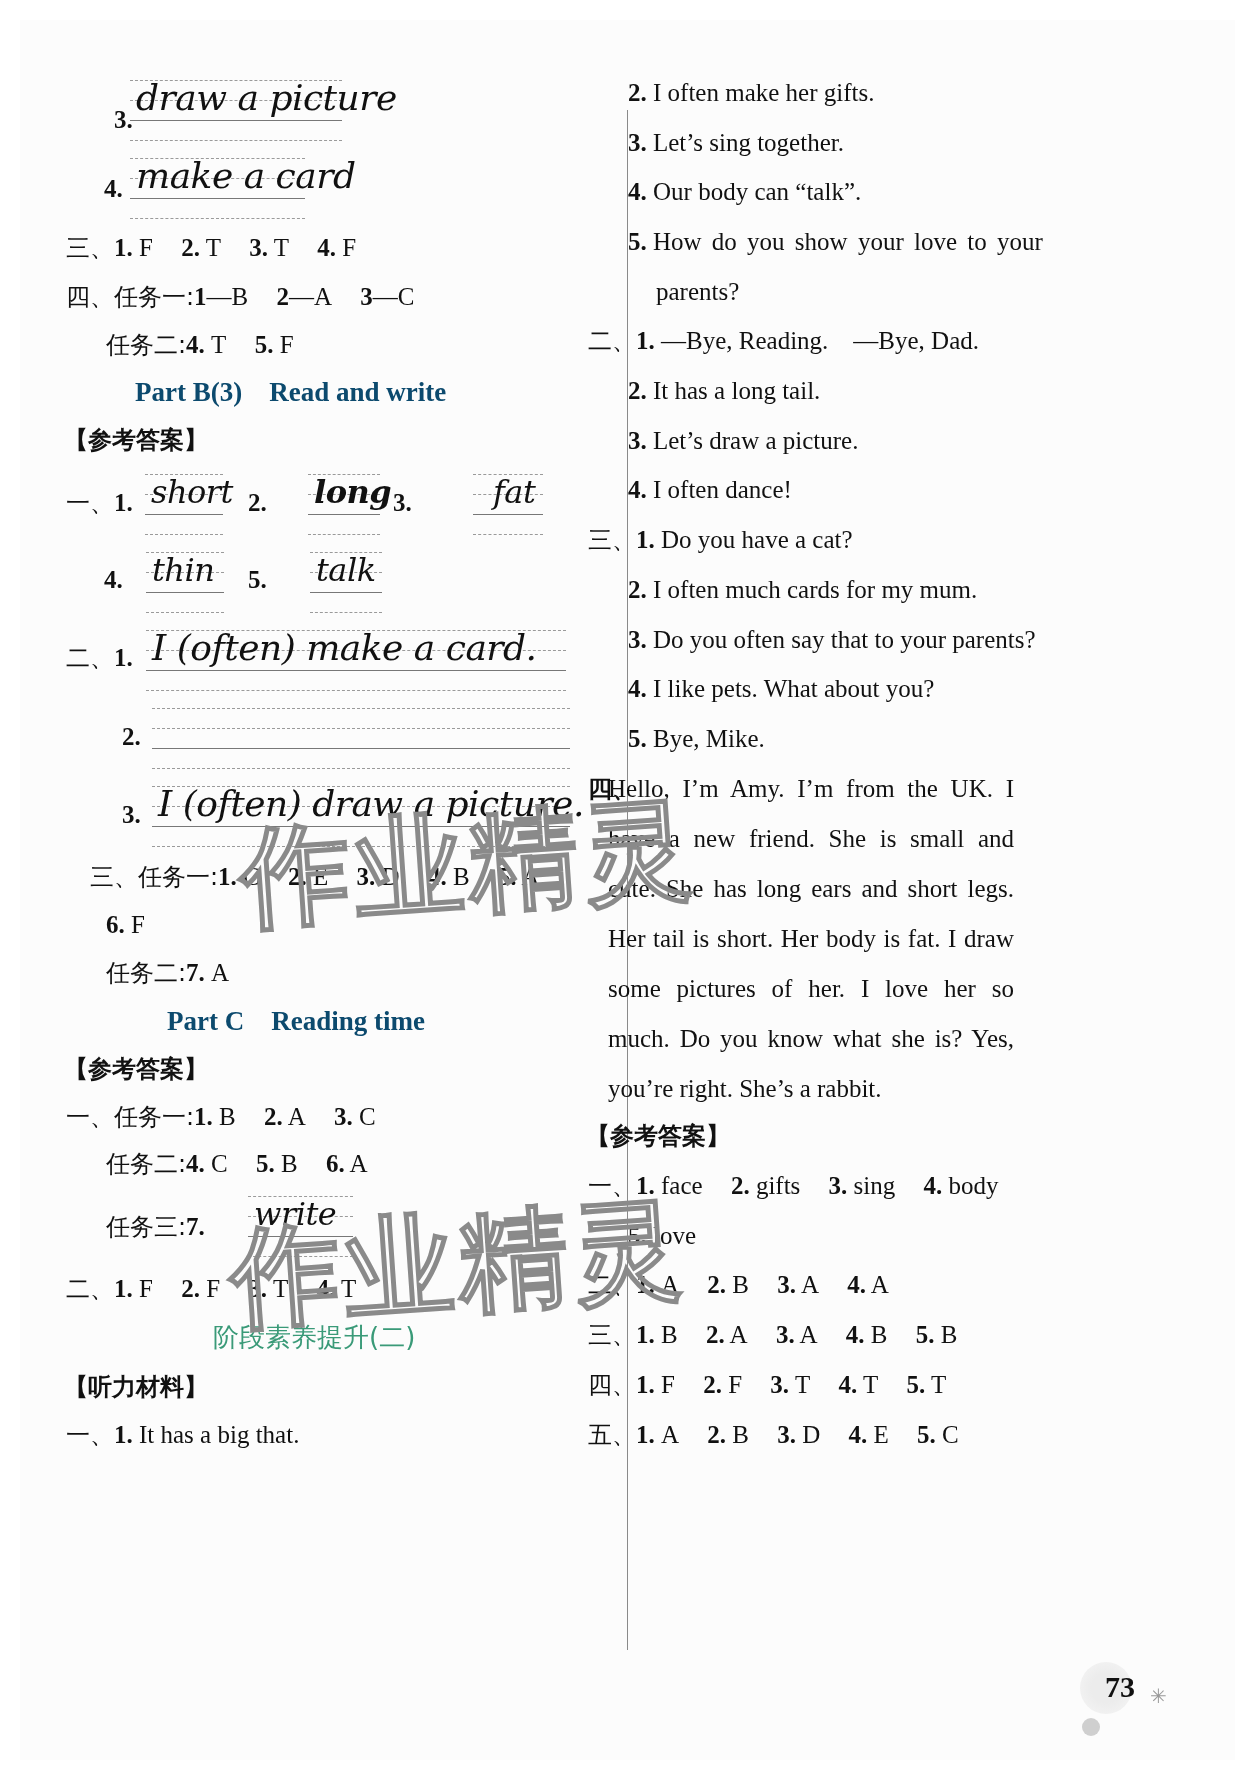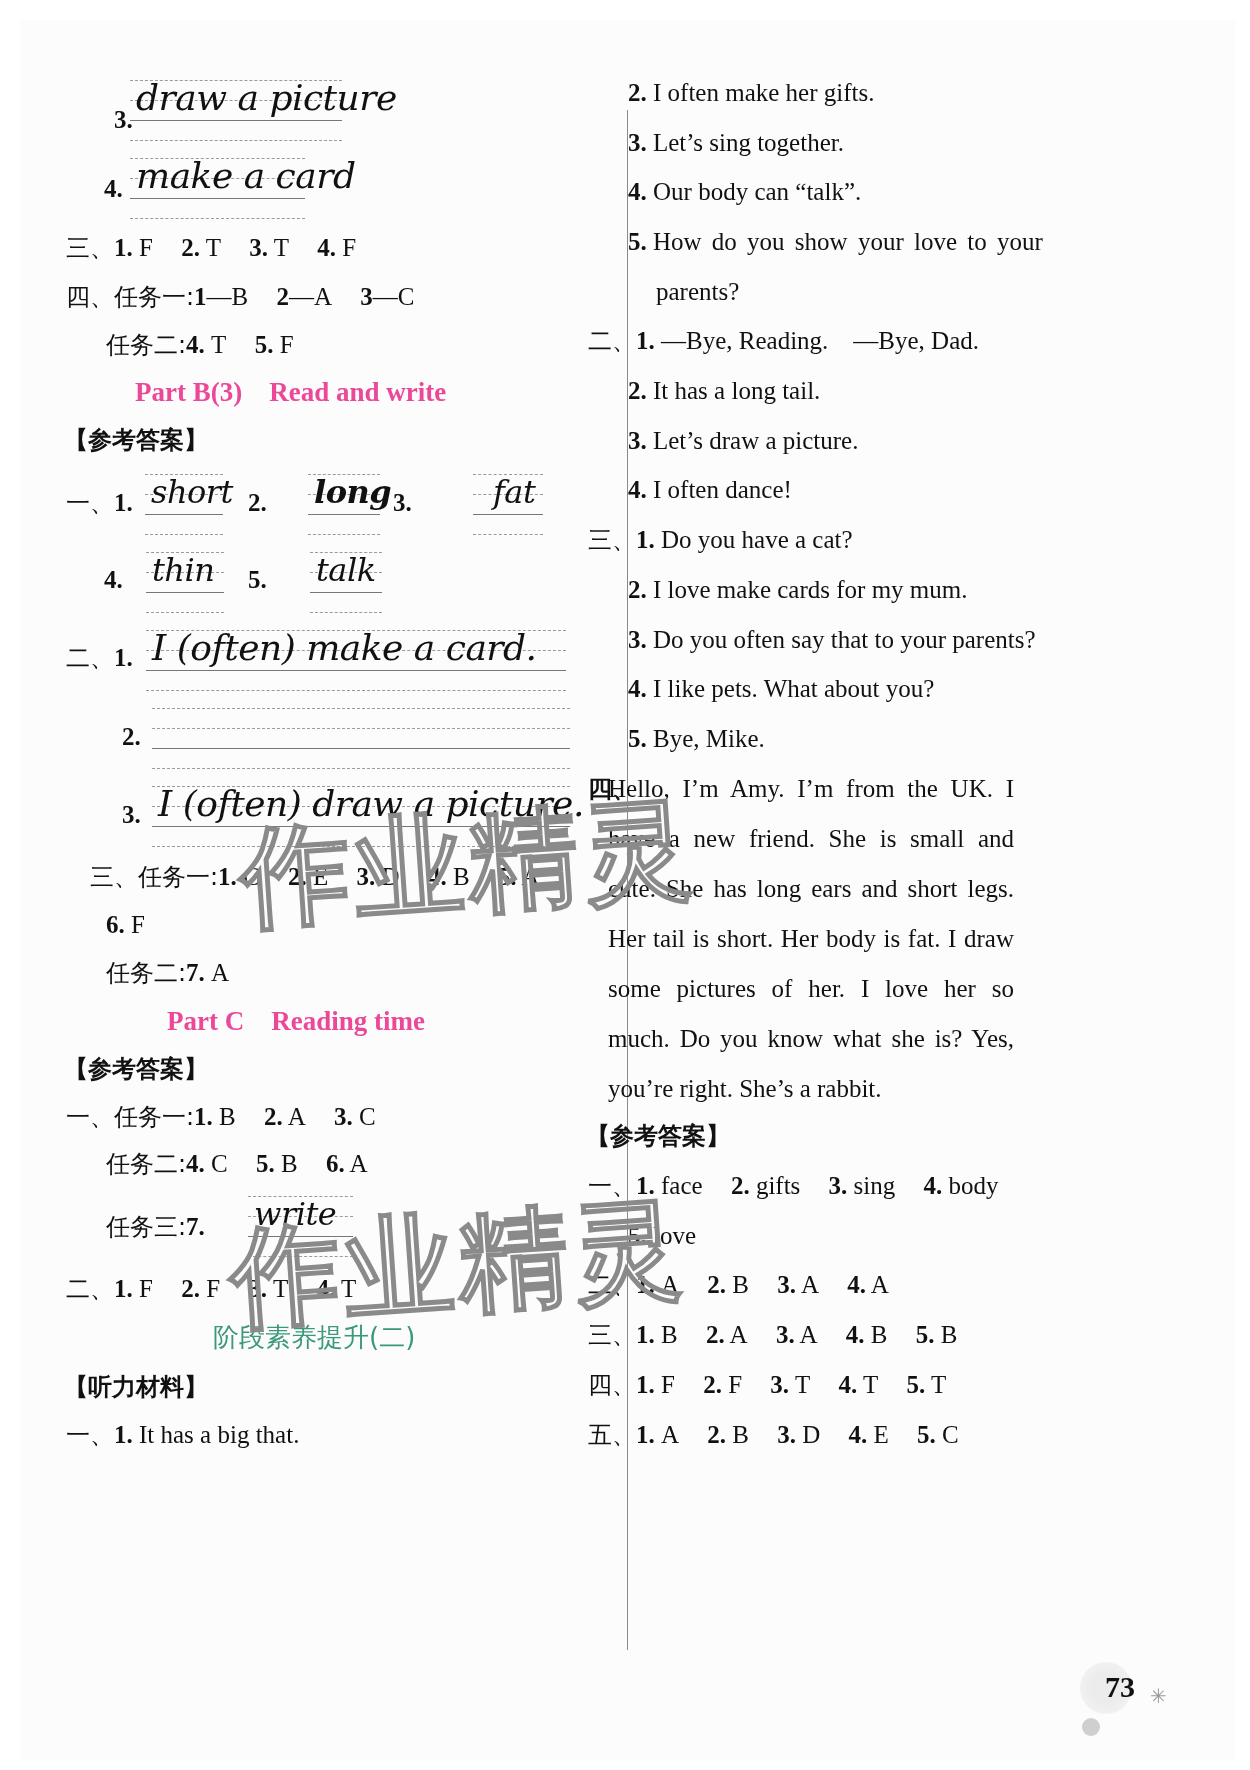--- a/index.html
+++ b/index.html
@@ -13,21 +13,21 @@
   .divider {
     position: absolute; left: 607px; top: 90px; width: 1px; height: 1540px; background: #8a8a8a;
   }
   .line {
     position: absolute; font-size: 25px; line-height: 30px; white-space: nowrap; text-align: right;
   }
   .line b { font-weight: bold; }
   .cjk { font-family: "DejaVu Sans", sans-serif; font-size: 24px; }
   .gap { display: inline-block; width: 22px; }
   .green {
-    color: #ec4899; font-weight: bold; font-family: "Liberation Serif", serif; font-size: 27px;
+    color: #0c4a6e; font-weight: bold; font-family: "Liberation Serif", serif; font-size: 27px;
   }
   .green-cjk { color: #3a9a78; font-family: "DejaVu Sans", sans-serif; font-size: 26px; }
   .bracket { font-family: "DejaVu Sans", sans-serif; font-size: 24px; font-weight: bold; }
 
   
   .ruled {
     position: absolute; height: 60px;
   }
   .ruled .rl {
     position: absolute; left: 0; right: 0; height: 0; border-top: 1px dashed #9a9a9a;
@@ -233,21 +233,21 @@
 <div class="line" style="left:628px;top:177px;"><b>4.</b> <span>Our body can “talk”.</span></div>
 <div class="line" style="left:628px;top:227px;width:386px;"><b>5.</b> <span style="word-spacing:4px;">How do you show your love to your</span></div>
 <div class="line" style="left:656px;top:277px;"><span>parents?</span></div>
 
 <div class="line" style="left:588px;top:326px;white-space:pre;"><span class="cjk">二、</span><b>1.</b> <span>—Bye, Reading.    —Bye, Dad.</span></div>
 <div class="line" style="left:628px;top:376px;"><b>2.</b> <span>It has a long tail.</span></div>
 <div class="line" style="left:628px;top:426px;"><b>3.</b> <span>Let’s draw a picture.</span></div>
 <div class="line" style="left:628px;top:475px;"><b>4.</b> <span>I often dance!</span></div>
 
 <div class="line" style="left:588px;top:525px;"><span class="cjk">三、</span><b>1.</b> <span>Do you have a cat?</span></div>
-<div class="line" style="left:628px;top:575px;"><b>2.</b> <span>I love make cards for my mum.</span></div>
+<div class="line" style="left:628px;top:575px;"><b>2.</b> <span>I often much cards for my mum.</span></div>
 <div class="line" style="left:628px;top:625px;"><b>3.</b> <span>Do you often say that to your parents?</span></div>
 <div class="line" style="left:628px;top:674px;"><b>4.</b> <span>I like pets. What about you?</span></div>
 <div class="line" style="left:628px;top:724px;"><b>5.</b> <span>Bye, Mike.</span></div>
 
 <span class="line cjk" style="left:588px;top:774px;font-weight:bold;">四、</span>
 <div class="para" style="left:608px;top:764px;width:406px;text-indent:0;">
   <span>Hello, I’m Amy. I’m from the UK. I have a new friend. She is small and cute. She has long ears and short legs. Her tail is short. Her body is fat. I draw some pictures of her. I love her so much. Do you know what she is?  Yes, you’re right. She’s a rabbit.</span>
 </div>
 
 <div class="line bracket" style="left:586px;top:1121px;">【参考答案】</div>

